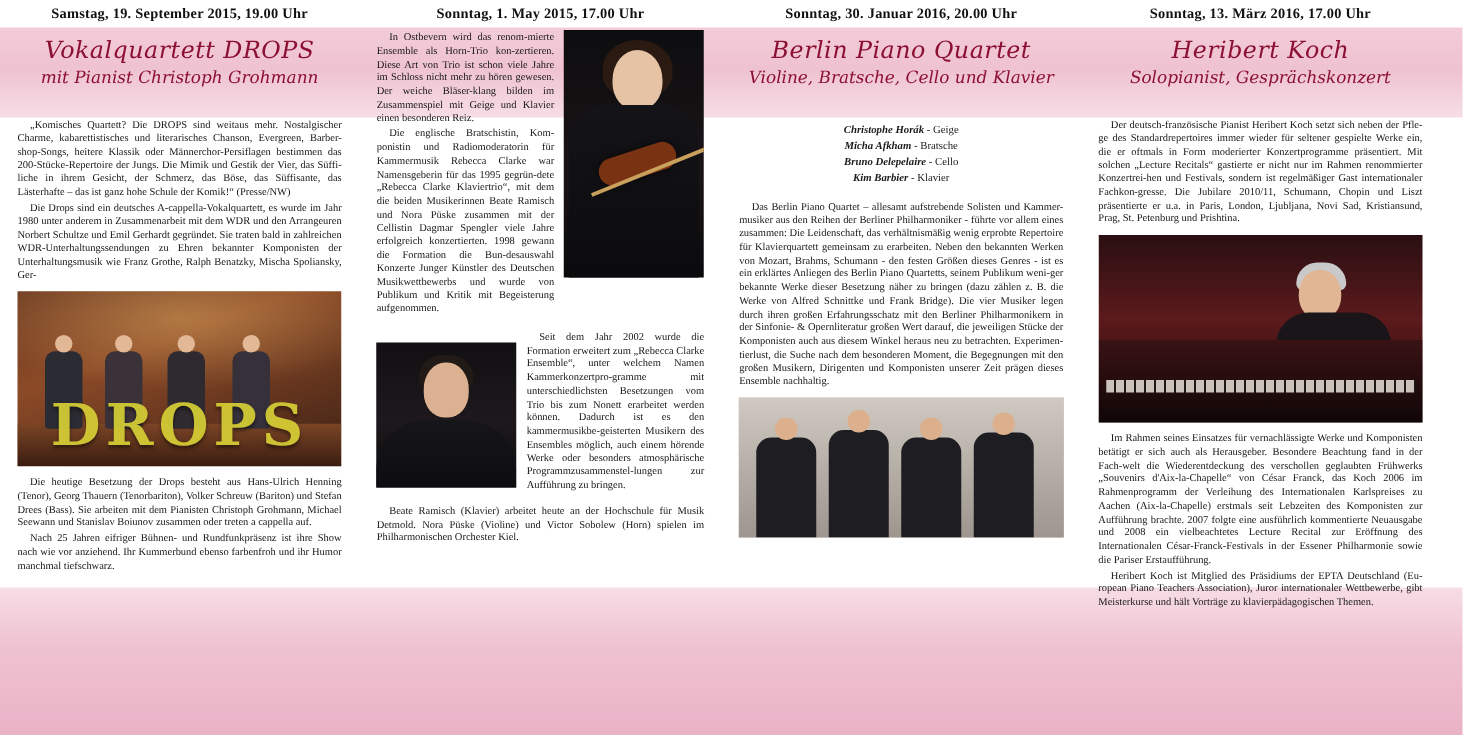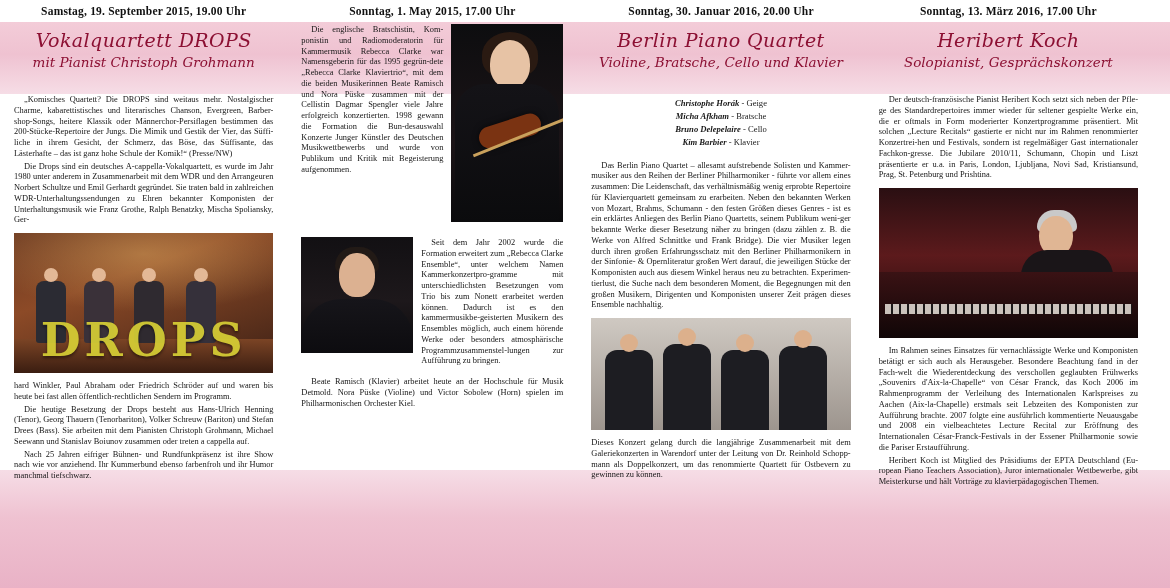--- a/index.html
+++ b/index.html
@@ -190,47 +190,47 @@
           <div class="figure f3">
               <span class="head"></span>
             </div>
           <div class="figure f4">
               <span class="head"></span>
             </div>
           <div class="letters">DROPS</div>
         </div>
       </div>
       <div class="body-text">
-        <p class="no-indent">hard Winkler, Paul Abraham oder Friedrich Schröder auf und waren bis heute bei fast allen öffentlich-rechtlichen Sendern im Programm.</p>
         <p>Die heutige Besetzung der Drops besteht aus Hans-Ulrich Henning (Tenor), Georg Thauern (Tenorbariton), Volker Schreuw (Bariton) und Stefan Drees (Bass). Sie arbeiten mit dem Pianisten Christoph Grohmann, Michael Seewann und Stanislav Boiunov zusammen oder treten a cappella auf.</p>
         <p>Nach 25 Jahren eifriger Bühnen- und Rundfunkpräsenz ist ihre Show nach wie vor anziehend. Ihr Kummerbund ebenso farbenfroh und ihr Humor manchmal tiefschwarz.</p>
       </div>
     </div>
 
     <div class="col">
       <div class="col-date">Sonntag, 1. May 2015, 17.00 Uhr</div>
       <div style="display:flex; gap:8px; align-items:flex-start;">
         <div style="width:142px;">
           <div class="body-text">
+            <p>In Ostbevern wird das renom-mierte Ensemble als Horn-Trio kon-zertieren. Diese Art von Trio ist schon viele Jahre im Schloss nicht mehr zu hören gewesen. Der weiche Bläser-klang bilden im Zusammenspiel mit Geige und Klavier einen besonderen Reiz.</p>
             <p>Die englische Bratschistin, Kom-ponistin und Radiomoderatorin für Kammermusik Rebecca Clarke war Namensgeberin für das 1995 gegrün-dete „Rebecca Clarke Klaviertrio“, mit dem die beiden Musikerinnen Beate Ramisch und Nora Püske zusammen mit der Cellistin Dagmar Spengler viele Jahre erfolgreich konzertierten. 1998 gewann die Formation die Bun-desauswahl Konzerte Junger Künstler des Deutschen Musikwettbewerbs und wurde von Publikum und Kritik mit Begeisterung aufgenommen.</p>
           </div>
         </div>
         <div style="width:112px;">
           <div class="photo p2">
             <div class="ph-inner">
               <div class="hair"></div>
               <div class="face"></div>
               <div class="body"></div>
               <div class="violin"></div>
               <div class="bow"></div>
             </div>
           </div>
         </div>
       </div>
-      <div style="display:flex; gap:8px; align-items:flex-start; margin-top:2px;">
+      <div style="display:flex; gap:8px; align-items:flex-end; margin-top:2px;">
         <div style="width:112px;">
           <div class="photo p3">
             <div class="ph-inner">
               <div class="hair"></div>
               <div class="face"></div>
               <div class="shoulders"></div>
             </div>
           </div>
         </div>
         <div style="width:142px;">
@@ -268,23 +268,20 @@
           <div class="m m2">
               <span class="hd"></span>
             </div>
           <div class="m m3">
               <span class="hd"></span>
             </div>
           <div class="m m4">
               <span class="hd"></span>
             </div>
         </div>
-      </div>
-      <div class="body-text">
-        <p class="no-indent">Dieses Konzert gelang durch die langjährige Zusammenarbeit mit dem Galeriekonzerten in Warendorf unter der Leitung von Dr. Reinhold Schopp-mann als Doppelkonzert, um das renommierte Quartett für Ostbevern zu gewinnen zu können.</p>
       </div>
     </div>
 
     <div class="col">
       <div class="col-date">Sonntag, 13. März 2016, 17.00 Uhr</div>
       <div class="col-title">
         <div class="title-main">Heribert Koch</div>
         <div class="title-sub">Solopianist, Gesprächskonzert</div>
       </div>
       <div class="body-text">

